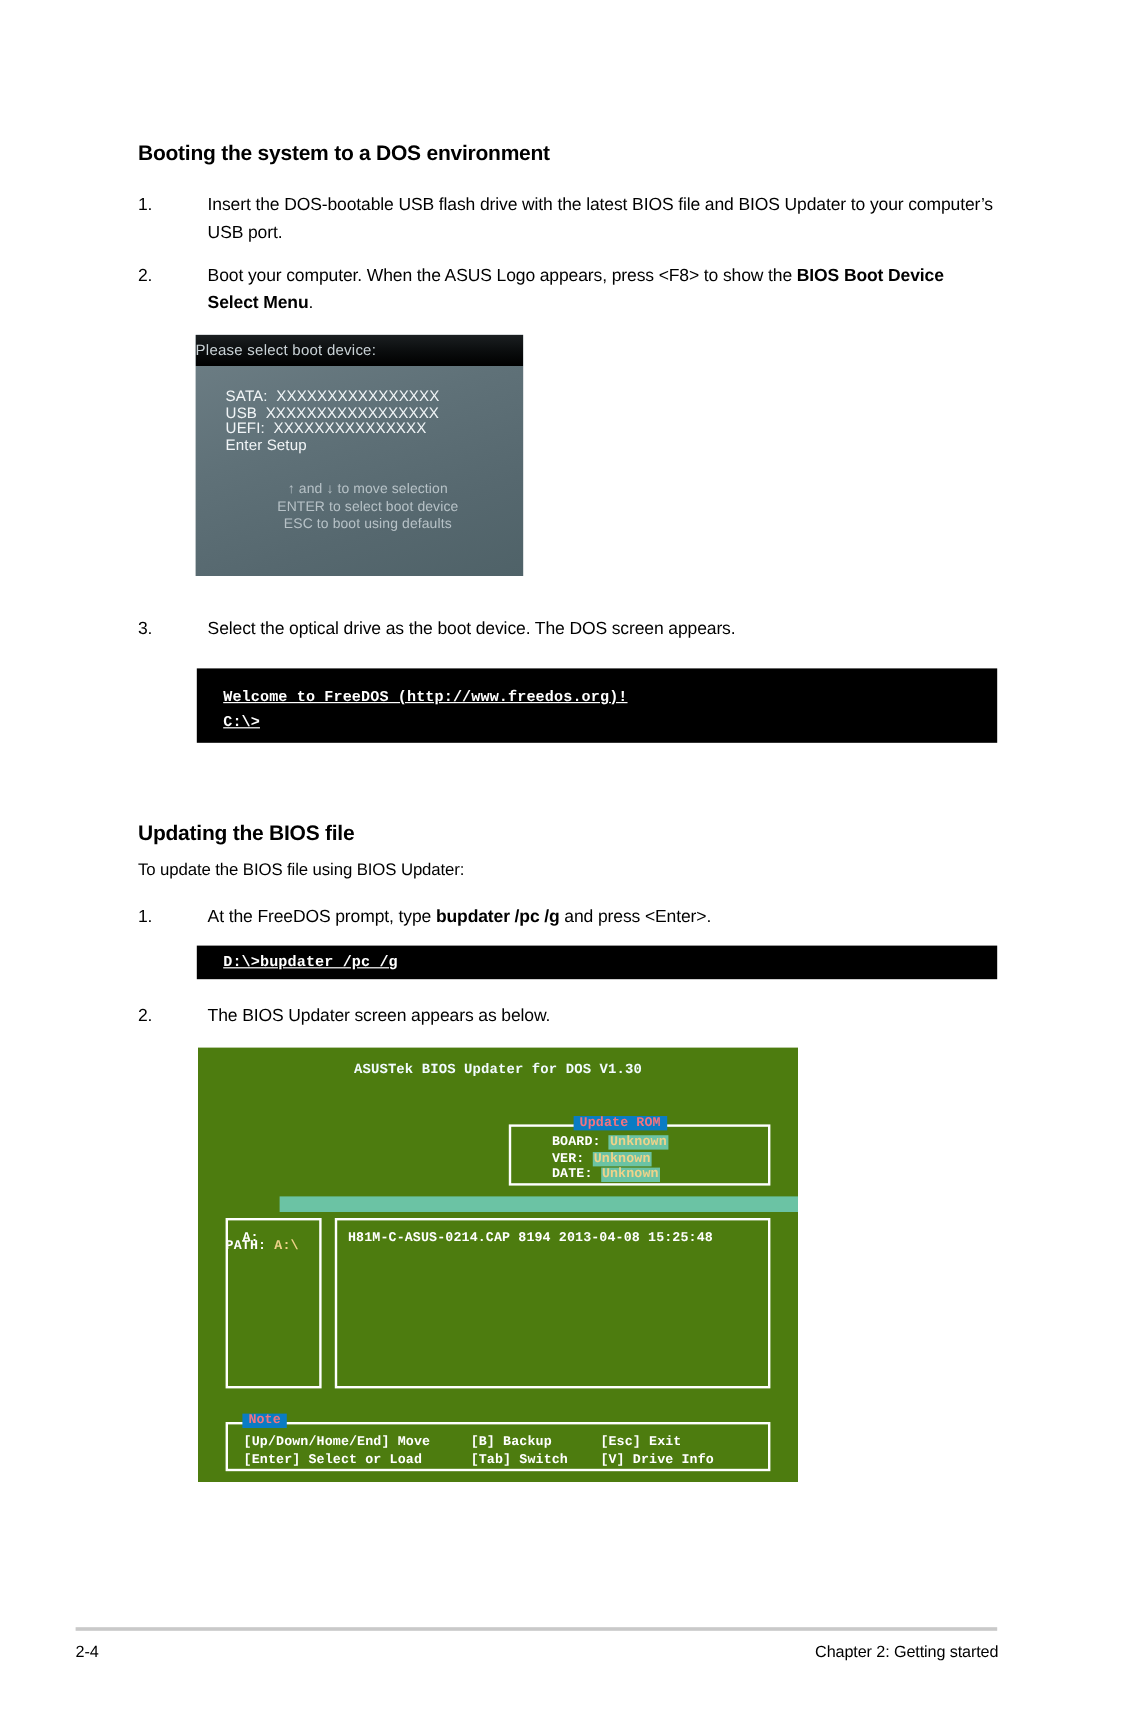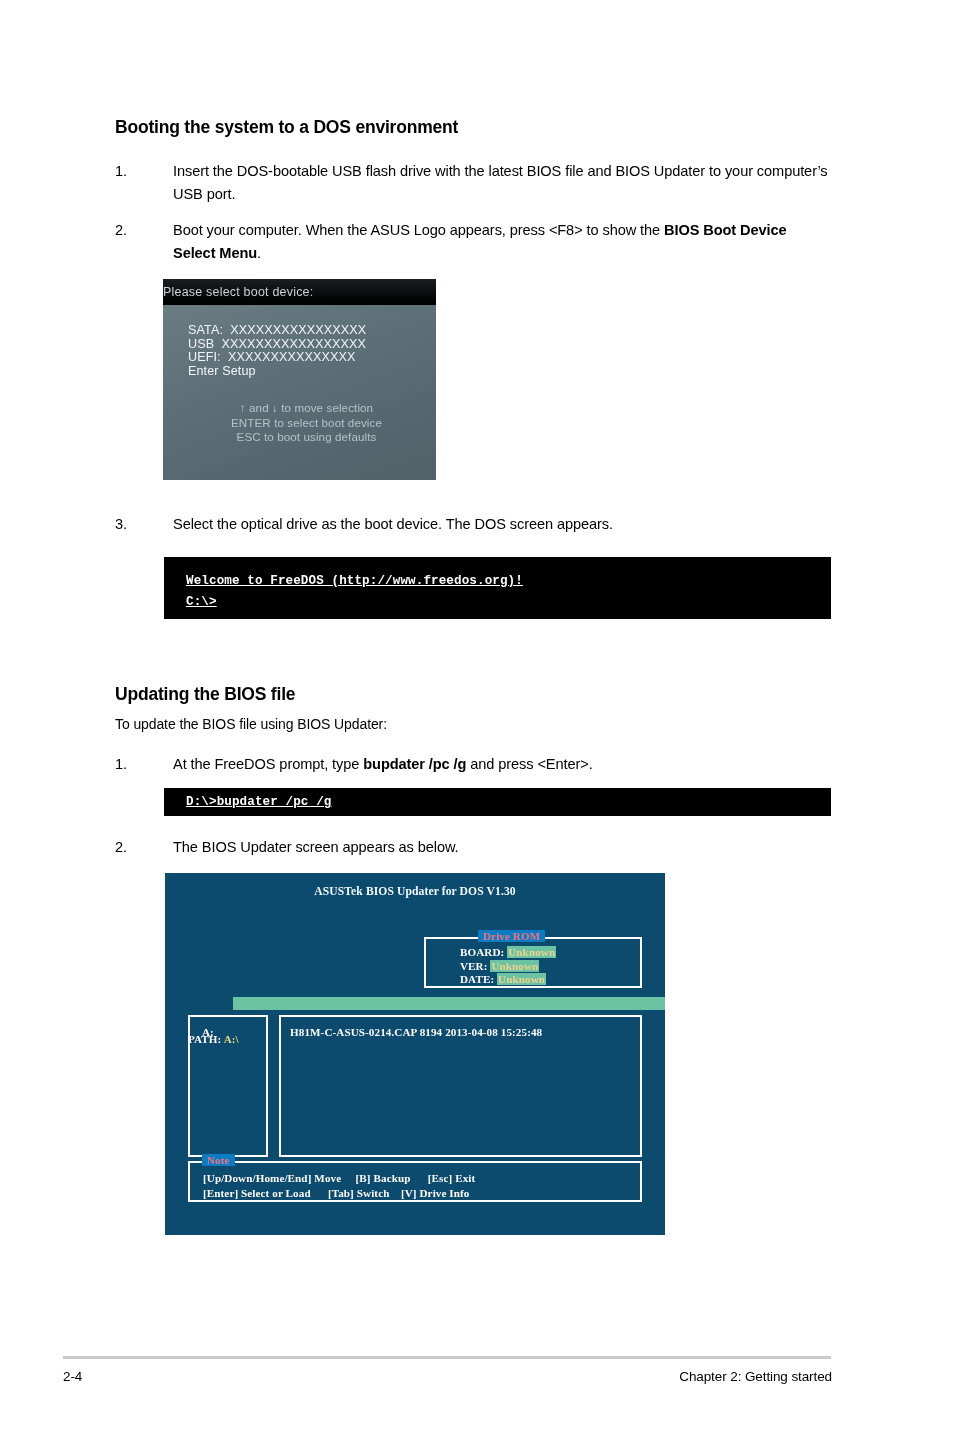--- a/index.html
+++ b/index.html
@@ -117,22 +117,22 @@
     text-decoration: underline;
   }
 
   
   .updater {
     position: absolute;
     left: 165px;
     top: 873px;
     width: 500px;
     height: 362px;
-    background: #0c4a6e;
-    font-family: Liberation Serif, serif;
+    background: #4d7c0f;
+    font-family: Liberation Mono, monospace;
     font-size: 11.1px;
     font-weight: bold;
     color: #ffffff;
     letter-spacing: 0.1px;
     box-sizing: border-box;
     overflow: hidden;
   }
   .updater .app-title {
     position: absolute;
     left: 0;
@@ -262,21 +262,21 @@
     <span class="num">2.</span>
     <span class="body"><span>The BIOS Updater screen appears as below.</span></span>
   </div>
 
   <div class="updater">
 
     <div class="app-title">ASUSTek BIOS Updater for DOS V1.30</div>
 
 
     <div class="fbox" style="left:259px; top:64px; width:218px; height:51px;">
-      <span class="legend" style="left:52px;">Drive ROM</span>
+      <span class="legend" style="left:52px;">Update ROM</span>
       <div style="position:absolute; left:34px; top:7px; line-height:13.6px;">
         <div style="white-space:pre;text-align:center;"><span>BOARD:</span> <span class="hl-amber">Unknown</span></div>
         <div style="white-space:pre;"><span>VER:</span> <span class="hl-amber">Unknown</span></div>
         <div style="white-space:pre;"><span>DATE:</span> <span class="hl-amber">Unknown</span></div>
       </div>
       <div style="position:absolute; left:80px; top:7px; width:130px; height:40px; background:#6bc3a4; z-index:-1;"></div>
     </div>
 
     <div class="pathbar" style="left:23px; top:124px;">
       <div class="pathfill" style="left:45px; top:0px; width:432px;"></div>
@@ -284,21 +284,21 @@
     </div>
 
     <div style="position:absolute; left:23px; top:142px; width:80px; height:142px; border:2px solid #fff; box-sizing:border-box;">
       <div style="position:absolute; left:12px; top:9px; white-space:pre;">A:</div>
     </div>
 
     <div style="position:absolute; left:114px; top:142px; width:363px; height:142px; border:2px solid #fff; box-sizing:border-box;">
       <div style="position:absolute; left:9px; top:9px; white-space:pre;">H81M-C-ASUS-0214.CAP 8194 2013-04-08 15:25:48</div>
     </div>
 
-    <div class="fbox" style="left:23px; top:288px; width:454px; height:41px;">
+    <div class="fbox" style="left:23px; top:312px; width:454px; height:41px;">
       <span class="legend note-legend" style="left:12px;">Note</span>
       <div style="position:absolute; left:13px; top:8px;">
         <div class="note-line">[Up/Down/Home/End] Move     [B] Backup      [Esc] Exit</div>
         <div class="note-line">[Enter] Select or Load      [Tab] Switch    [V] Drive Info</div>
       </div>
     </div>
 
   </div>
 
   <div class="footrule"></div>

